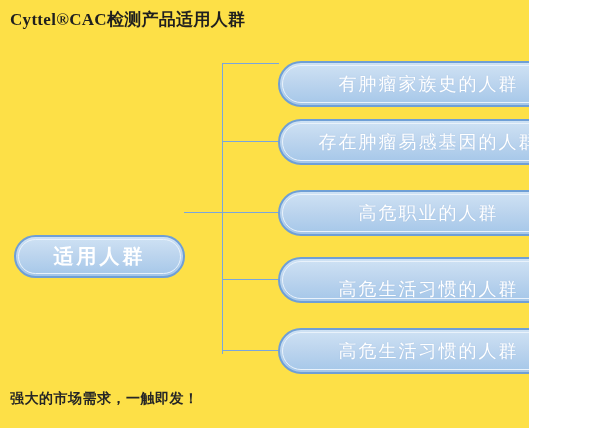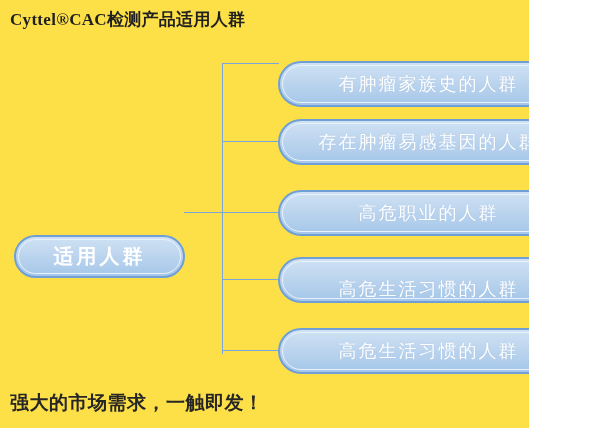--- a/index.html
+++ b/index.html
@@ -22,21 +22,21 @@
   }
   .title{
     position:absolute;left:10px;top:8px;
     font-family:"Liberation Serif", serif;
     font-weight:bold;font-size:17px;color:var(--ink);
     letter-spacing:0.3px;
   }
   .footer{
     position:absolute;left:10px;top:390px;
     font-family:"Liberation Sans", sans-serif;
-    font-weight:bold;font-size:19px;color:#262626;
+    font-weight:bold;font-size:14px;color:#262626;
     letter-spacing:0.5px;
   }
   .line{position:absolute;background:var(--connector);}
   .line.h{height:1.3px;}
   .line.v{width:1.3px;}
   .pill{
     position:absolute;box-sizing:border-box;
     border:2px solid var(--node-border);
     border-radius:24px;
     background:linear-gradient(180deg,var(--node-fill-top) 0%,var(--node-fill-mid) 45%,var(--node-fill-bottom) 100%);

